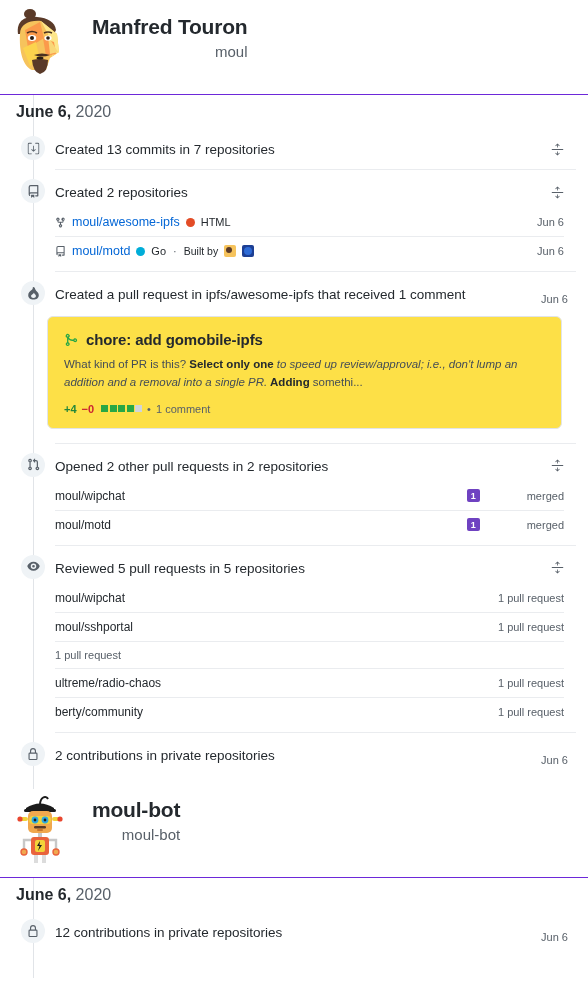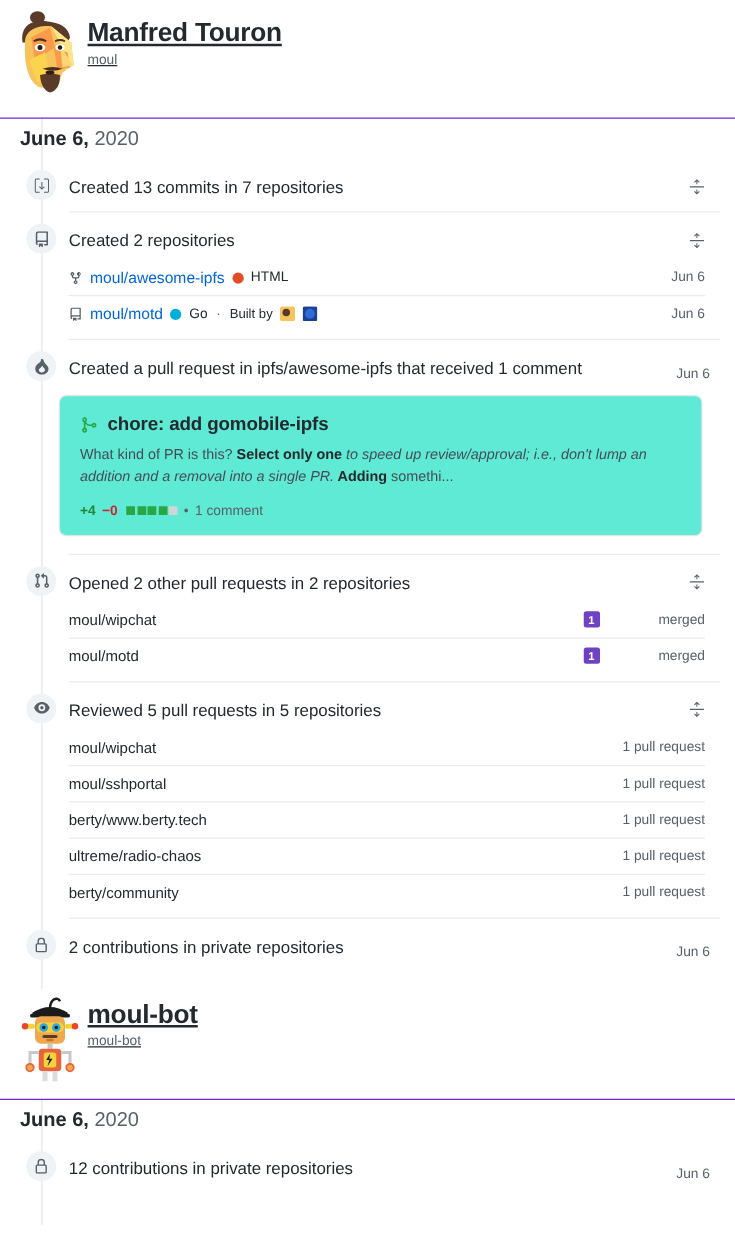--- a/index.html
+++ b/index.html
@@ -11,26 +11,26 @@
     -webkit-font-smoothing: antialiased;
   }
   .page { width: 588px; min-height: 1000px; position: relative; background:#fff; }
 
   
   .profile { display: flex; align-items: flex-start; padding: 8px 0 14px 10px; }
   .avatar {
     width: 60px; height: 72px; flex: 0 0 60px;
     position: relative; overflow: hidden;
   }
-  .profile-names { padding-top: 6px; text-decoration: underline; }
+  .profile-names { margin-left: 22px; padding-top: 6px; }
   .profile-name {
     font-size: 21px; font-weight: bold; letter-spacing: -0.2px;
     color: #24292e; line-height: 1.25;
   }
-  .profile-login { font-size: 11px; color: #586069; line-height: 1.4; margin-top: 1px; }
+  .profile-login { font-size: 15px; color: #586069; line-height: 1.4; margin-top: 1px; text-align: right; }
 
   
   .timeline { position: relative; padding-left: 0; }
   .date-divider {
     border-top: 1px solid #6d28d9;
     padding: 8px 0 6px 16px;
     font-size: 16px; color: #586069;
     position: relative;
   }
   .date-divider b { color: #24292e; font-weight: bold; }
@@ -86,21 +86,21 @@
     min-width: 13px; height: 13px; padding: 0 2px;
     background: #6f42c1; color: #fff;
     font-size: 9px; font-weight: bold; border-radius: 2px;
   }
   .state-text { font-size: 11px; color: #586069; padding-left: 43px; }
 
   
   .pr-card {
     margin: 2px 14px 14px 47px;
     border: 1px solid #e1e4e8; border-radius: 6px;
-    padding: 14px 16px 13px 16px; background: #5eead4;
+    padding: 14px 16px 13px 16px; background: #fde047;
   }
   .pr-title-row { display: flex; align-items: center; gap: 8px; }
   .pr-title { font-size: 15px; font-weight: bold; color: #24292e; letter-spacing: -0.1px; }
   .pr-body {
     font-size: 11.5px; color: #444d56; line-height: 1.6;
     margin-top: 7px; max-width: 470px;
   }
   .pr-body b { font-weight: bold; color: #24292e; }
   .pr-body i { font-style: italic; }
   .pr-meta { display: flex; align-items: center; gap: 5px; margin-top: 11px; font-size: 11px; }
@@ -348,23 +348,20 @@
             </span>
           <span class="right">1 pull request</span>
         </div>
         <div class="sub-row">
           <span class="left">
               <span class="plain-repo">moul/sshportal</span>
             </span>
           <span class="right">1 pull request</span>
         </div>
         <div class="sub-row">
-          <span class="left">
-              <span class="plain-repo">berty/www.berty.tech</span>
-            </span>
           <span class="right">1 pull request</span>
         </div>
         <div class="sub-row">
           <span class="left">
               <span class="plain-repo">ultreme/radio-chaos</span>
             </span>
           <span class="right">1 pull request</span>
         </div>
         <div class="sub-row">
           <span class="left">

